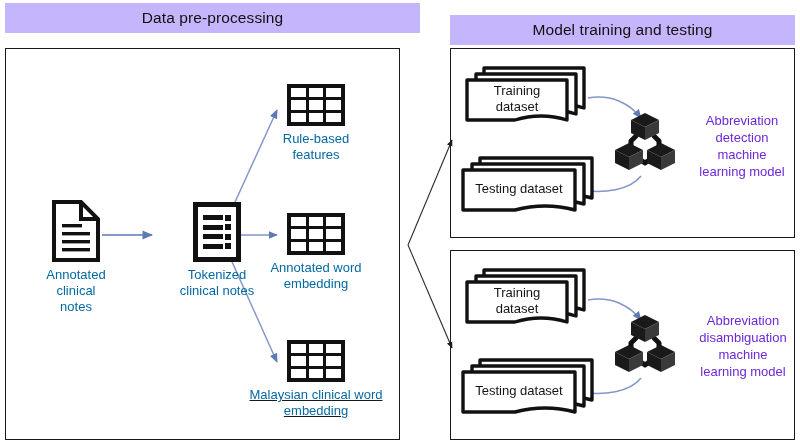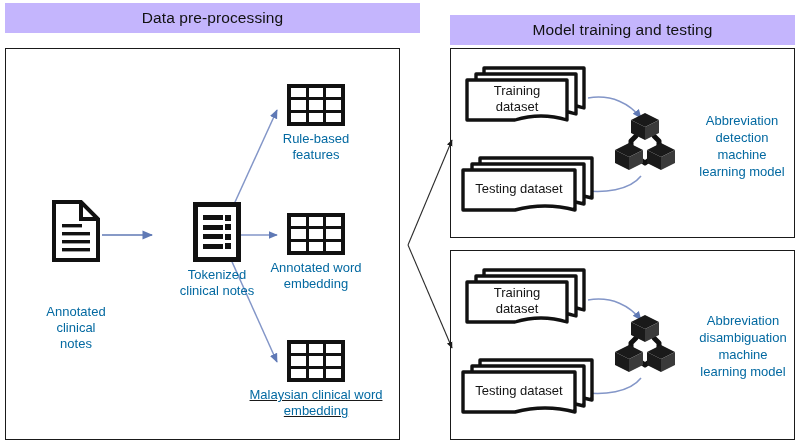--- a/index.html
+++ b/index.html
@@ -47,21 +47,21 @@
   .stack{position:relative;width:118px;height:56px;}
   .stack svg{position:absolute;left:0;top:0;}
   .stack .lbl{position:absolute;left:0;top:0;width:104px;height:48px;
               display:flex;align-items:center;justify-content:center;text-align:center;
               font-size:13px;line-height:1.2;color:#141414;white-space:pre-line;}
   .stack.wide{width:128px;text-decoration:underline;}
   .stack.wide .lbl{width:114px;}
 
   
   .model-text{position:absolute;font-size:13px;line-height:1.32;text-align:center;
-              color:#0369a1;white-space:pre-line;}
+              color:#6d28d9;white-space:pre-line;}
 
   
   .cube-icon{position:absolute;width:62px;height:62px;}
 
   svg.wires{position:absolute;left:0;top:0;width:800px;height:445px;overflow:visible;
             pointer-events:none;}
 </style>
 </head>
 <body>
 
@@ -93,21 +93,21 @@
     <line x1="408" y1="245" x2="452" y2="140" stroke="#2b2b2b" stroke-width="1.1" marker-end="url(#arrowDark)"></line>
     <line x1="408" y1="245" x2="452" y2="348" stroke="#2b2b2b" stroke-width="1.1" marker-end="url(#arrowDark)"></line>
 
     <path d="M588,98 C612,94 630,104 641,118" fill="none" stroke="#8396c8" stroke-width="1.5" marker-end="url(#arrowBlue)"></path>
     <path d="M641,176 C630,190 604,194 580,190" fill="none" stroke="#8396c8" stroke-width="1.5" marker-end="url(#arrowBlue)"></path>
 
     <path d="M588,300 C612,296 630,306 641,320" fill="none" stroke="#8396c8" stroke-width="1.5" marker-end="url(#arrowBlue)"></path>
     <path d="M641,378 C630,392 604,396 580,392" fill="none" stroke="#8396c8" stroke-width="1.5" marker-end="url(#arrowBlue)"></path>
   </svg>
 
-  <div class="node" id="n-annotated" style="left:26px;top:200px;width:100px;gap:37px;">
+  <div class="node" id="n-annotated" style="left:26px;top:200px;width:100px;">
     <div class="doc-icon">
       <svg width="50" height="62" viewBox="0 0 50 62">
         <path d="M3,2 H30 L47,19 V60 H3 Z" fill="#ffffff" stroke="#111" stroke-width="4" stroke-linejoin="miter"></path>
         <path d="M30,2 V19 H47" fill="none" stroke="#111" stroke-width="4" stroke-linejoin="miter"></path>
         <g fill="#111">
           <rect x="11" y="24" width="20" height="3.4"></rect>
           <rect x="11" y="32" width="28" height="3.4"></rect>
           <rect x="11" y="40" width="28" height="3.4"></rect>
           <rect x="11" y="48" width="28" height="3.4"></rect>
         </g>

